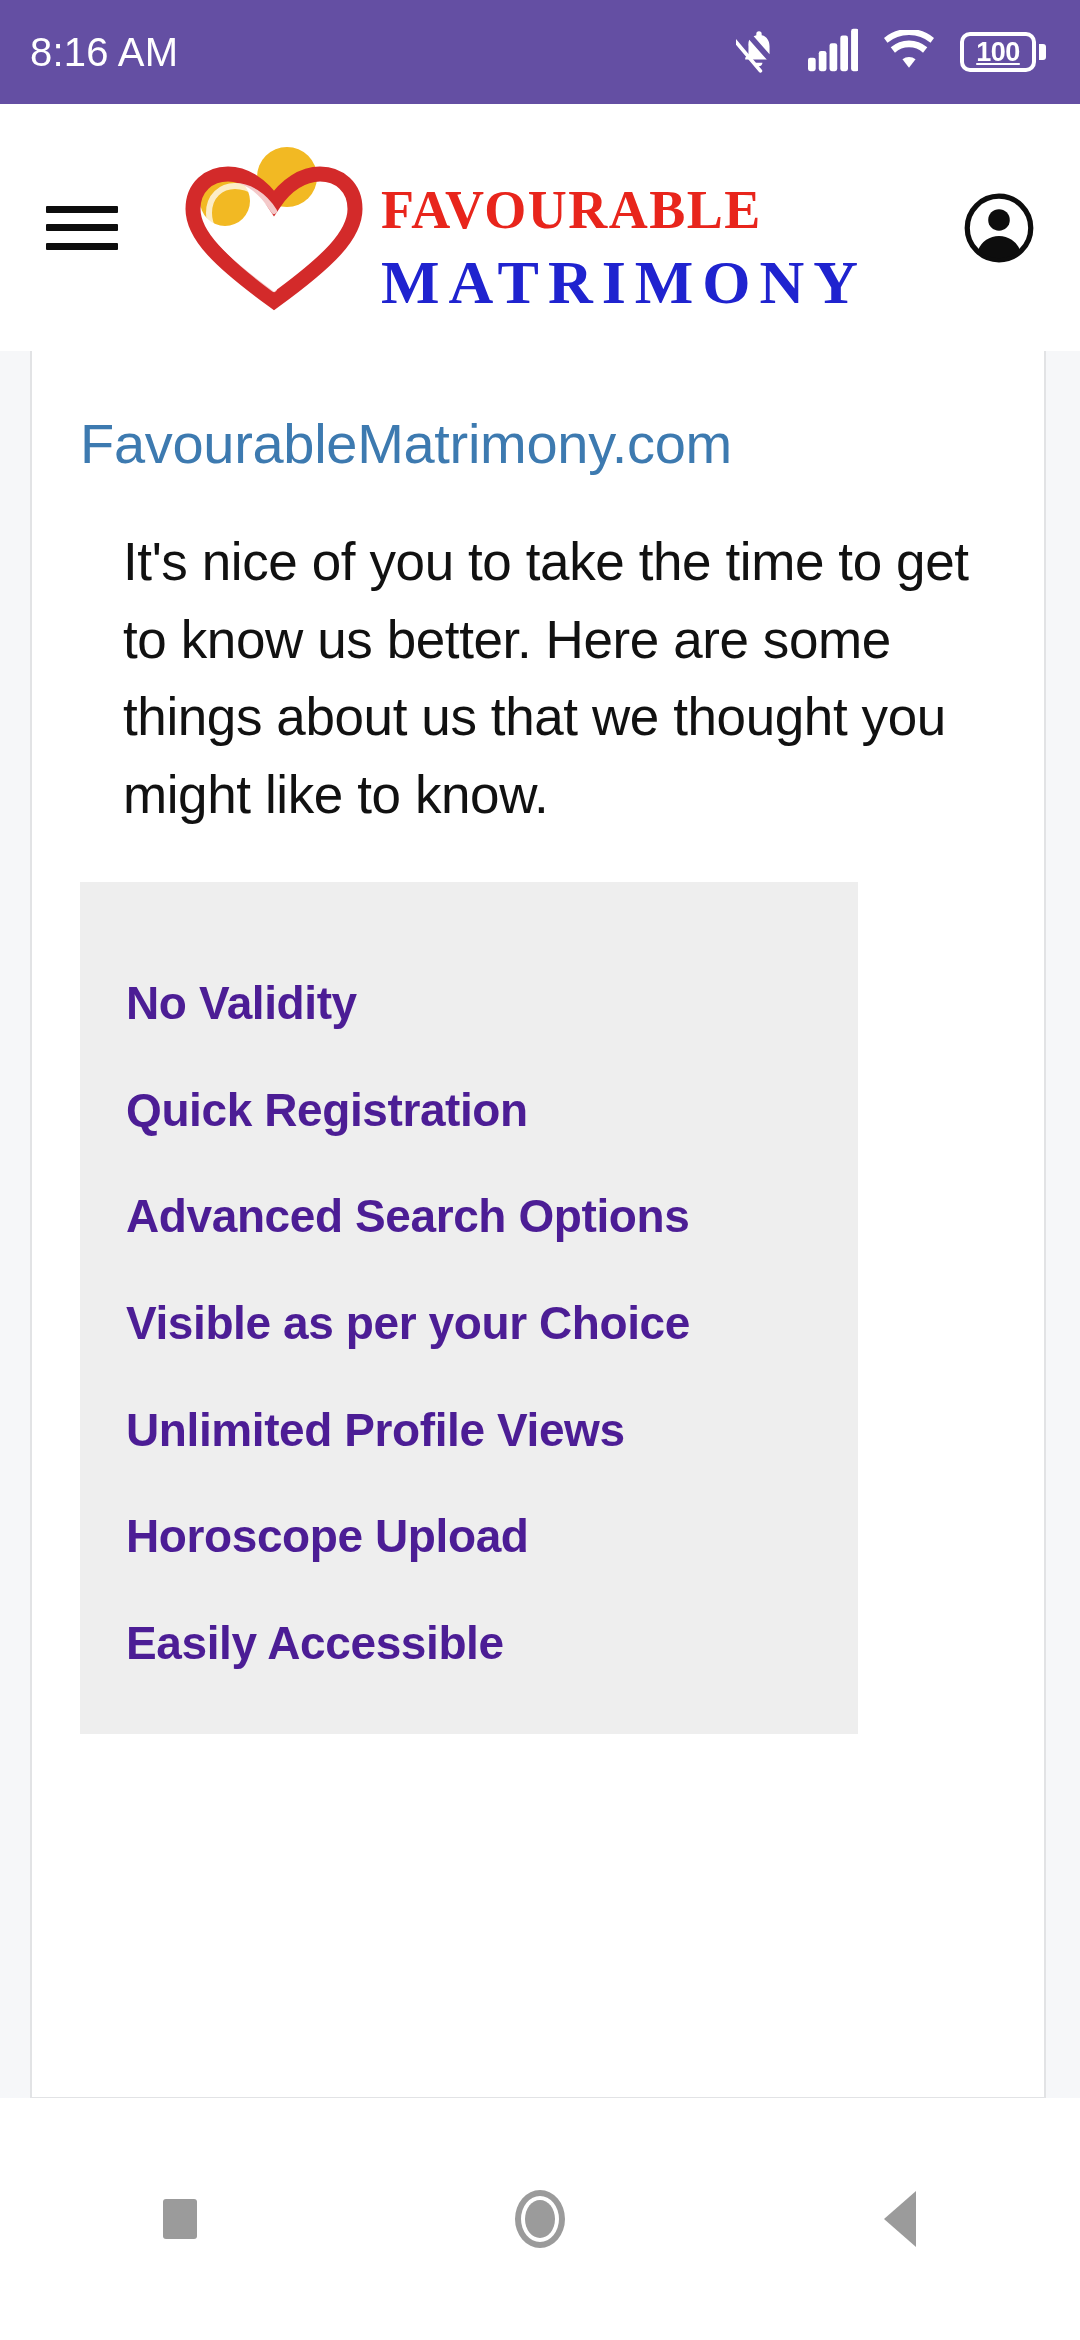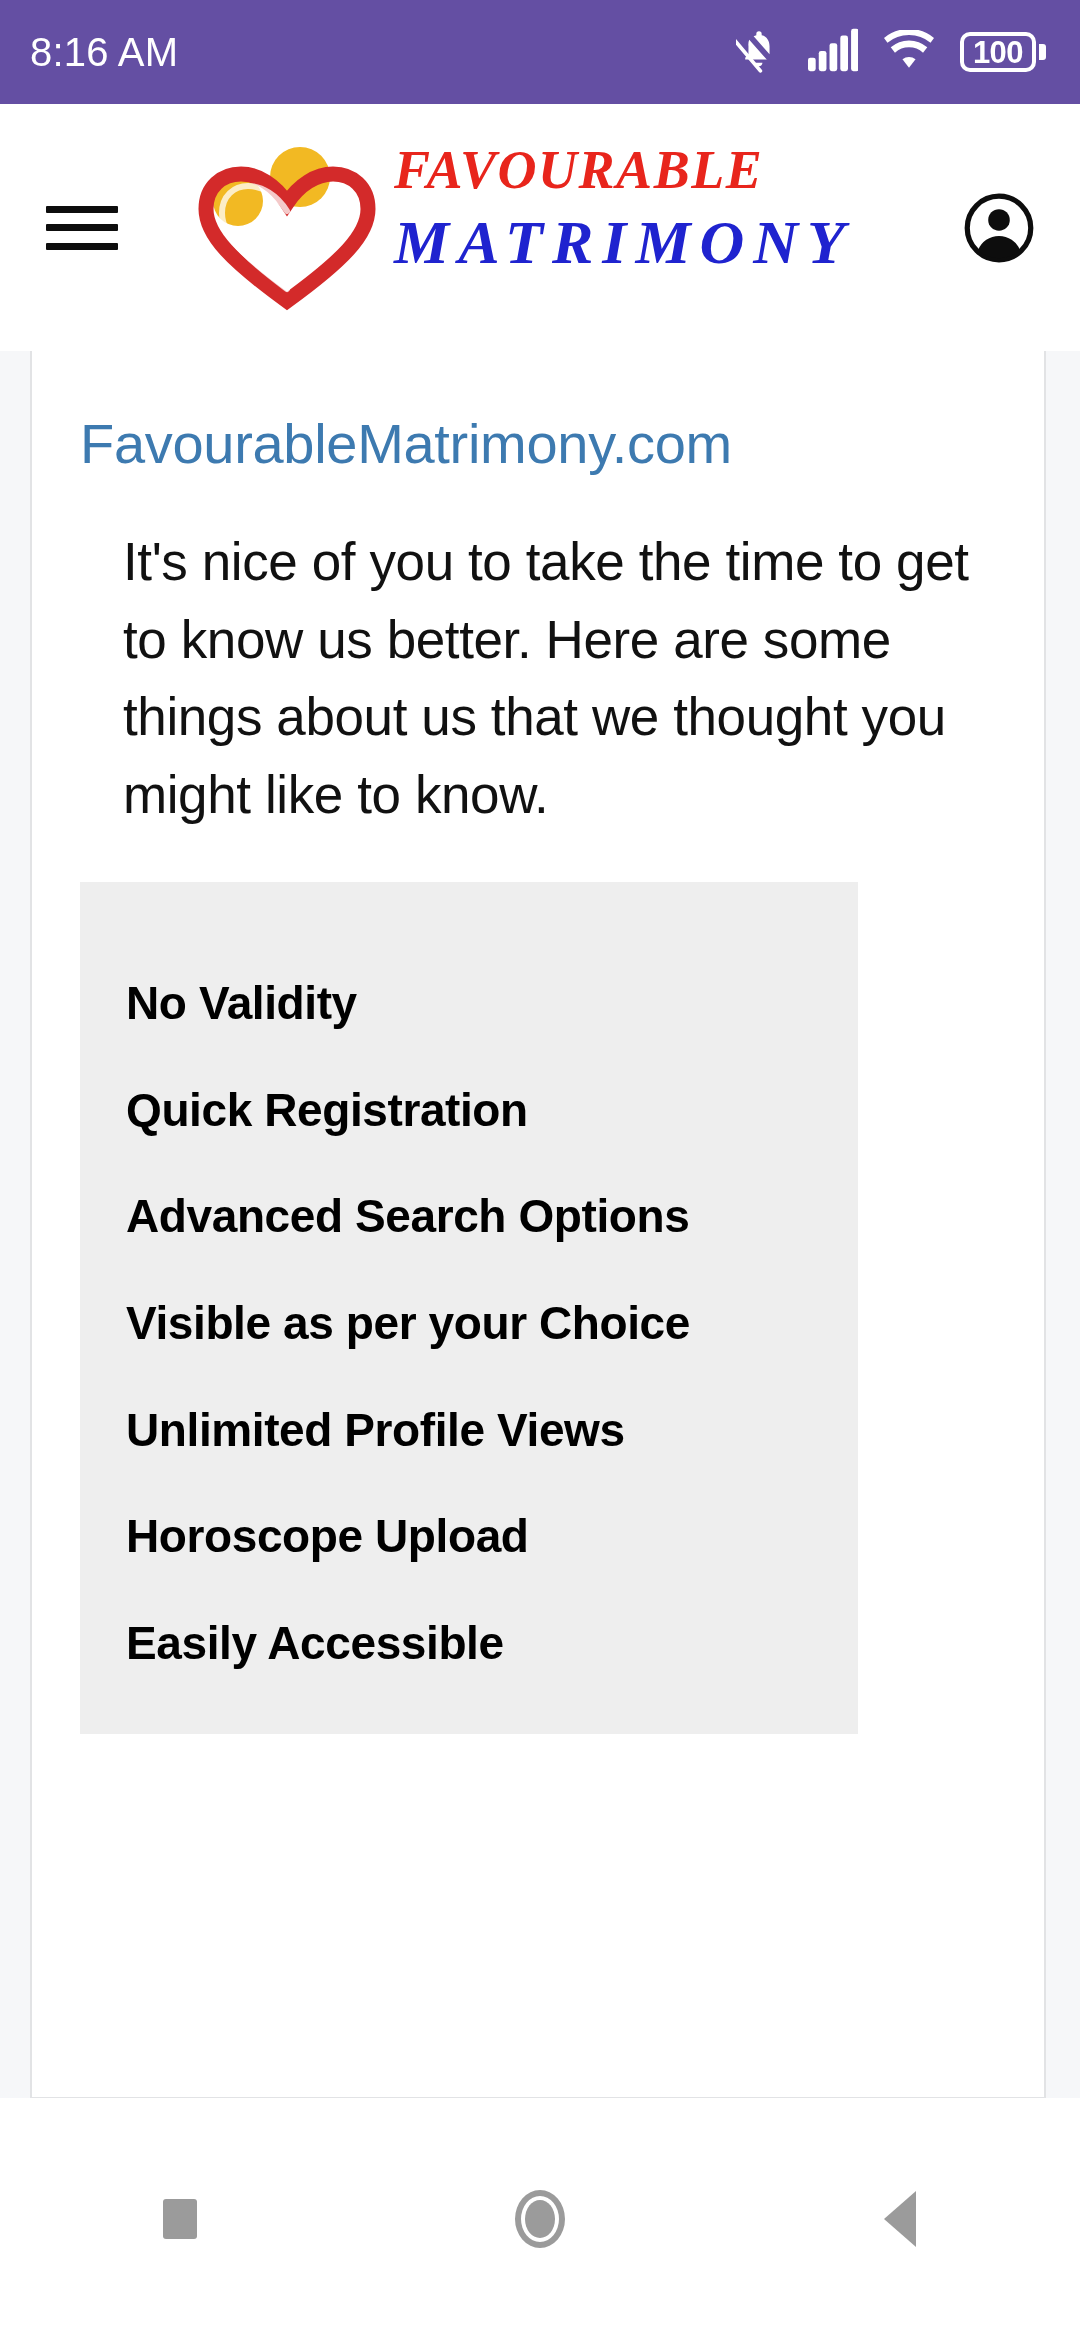--- a/index.html
+++ b/index.html
@@ -26,22 +26,23 @@
   .status-icons{
     margin-left:auto; display:flex; align-items:center; gap:26px;
   }
   .battery-wrap{ display:flex; align-items:center; }
   .battery-body{
     width:76px; height:40px;
     border:4px solid #ffffff; border-radius:10px;
     display:flex; align-items:center; justify-content:center;
   }
   .battery-text{
-    color:#ffffff; font-size:31px; font-weight:700; line-height:1;
+    color:#ffffff; font-size:27px; font-weight:700; line-height:1;
     letter-spacing:-.5px;
+    text-decoration:underline;
   }
   .battery-cap{
     width:7px; height:16px; background:#ffffff;
     border-radius:0 3px 3px 0; margin-left:3px;
   }
 
   
   .app-header{
     height:247px; width:100%;
     background:#ffffff;
@@ -57,23 +58,22 @@
   }
   .hamburger span{
     display:block; height:7px; width:100%;
     background:#0d0d0d; border-radius:1px;
   }
   .logo-zone{
     flex:1 1 auto; display:flex; align-items:center; justify-content:center;
     margin-left:-6px;
   }
   .logo{
-    display:flex; align-items:flex-start; gap:12px;
+    display:flex; align-items:flex-end; gap:12px;
     transform:translateX(-14px);
-    font-style:italic;
   }
   .logo-mark{ position:relative; width:190px; height:170px; flex:0 0 auto; }
   .logo-mark svg{ position:absolute; inset:0; }
   .logo-words{ display:flex; flex-direction:column; line-height:1; }
   .logo-line1{
     font-family:"Liberation Serif", serif;
     font-weight:700; font-size:54px; color:#e8251c;
     letter-spacing:1.5px;
   }
   .logo-line2{
@@ -117,21 +117,21 @@
 
   .feature-box{
     margin-top:48px;
     background:#eeeeee;
     padding:96px 0 66px 0;
     width:778px;
   }
   .feature-item{
     font-size:46px;
     font-weight:700;
-    color:#000000;
+    color:#4c1d95;
     padding:0 0 0 46px;
     margin-bottom:56px;
     letter-spacing:-.4px;
     line-height:1.1;
     font-family:"Liberation Sans", sans-serif;
   }
   .feature-item:last-child{ margin-bottom:0; }
 
   
   .nav-bar{

